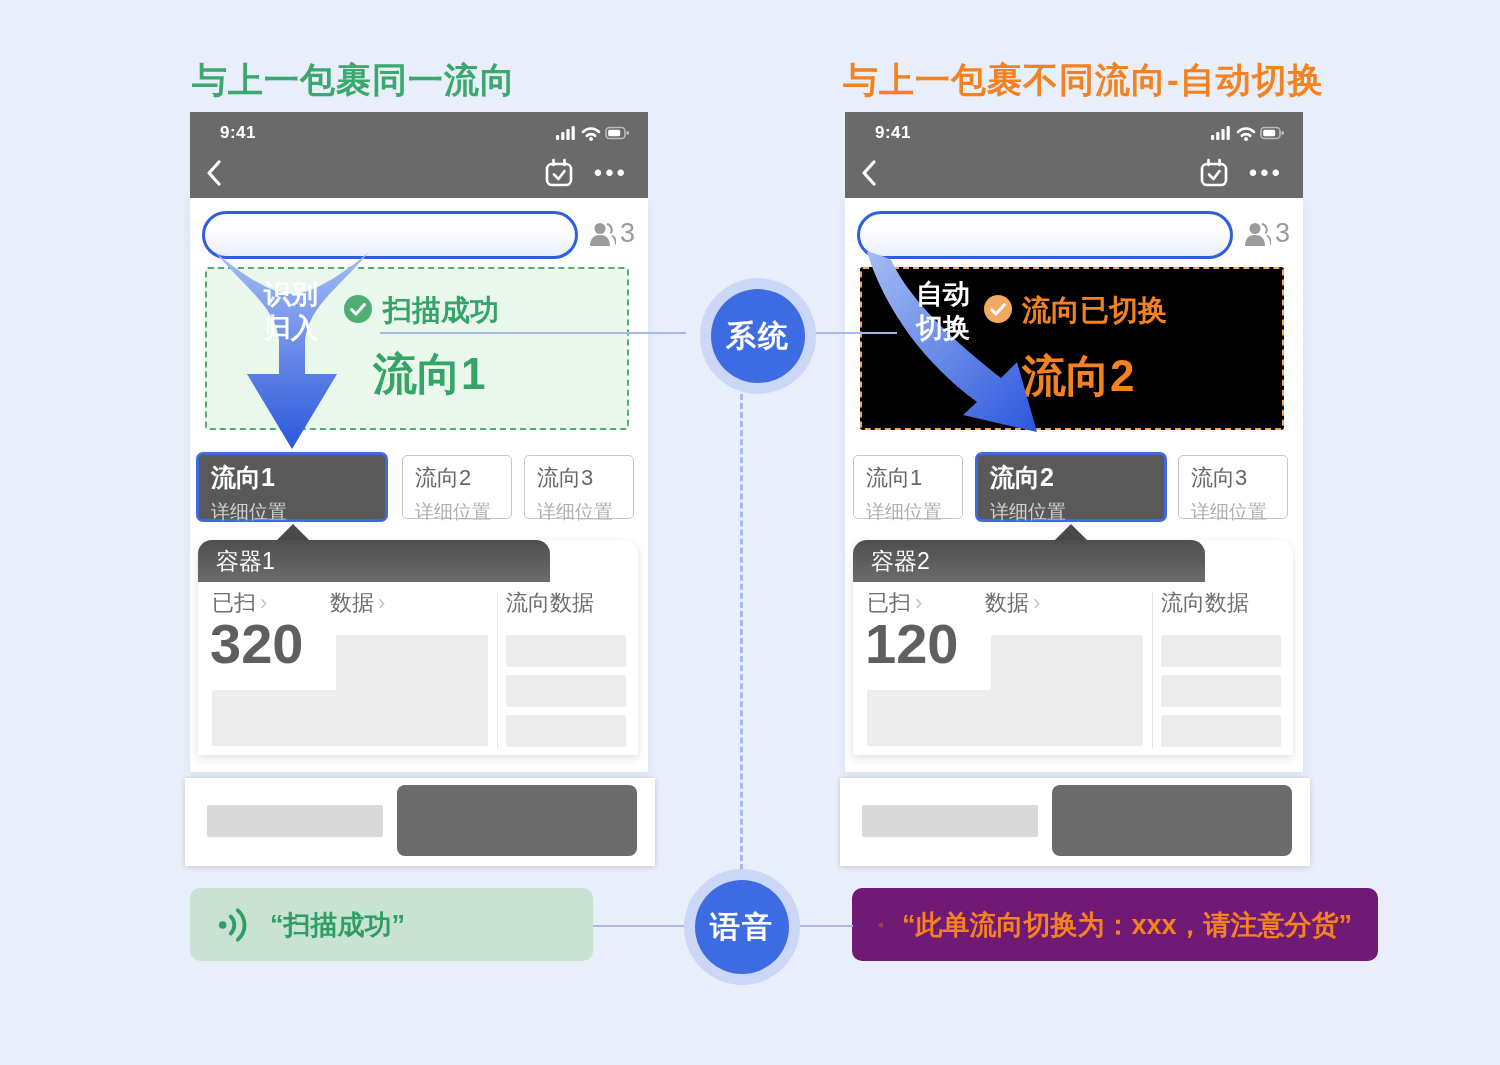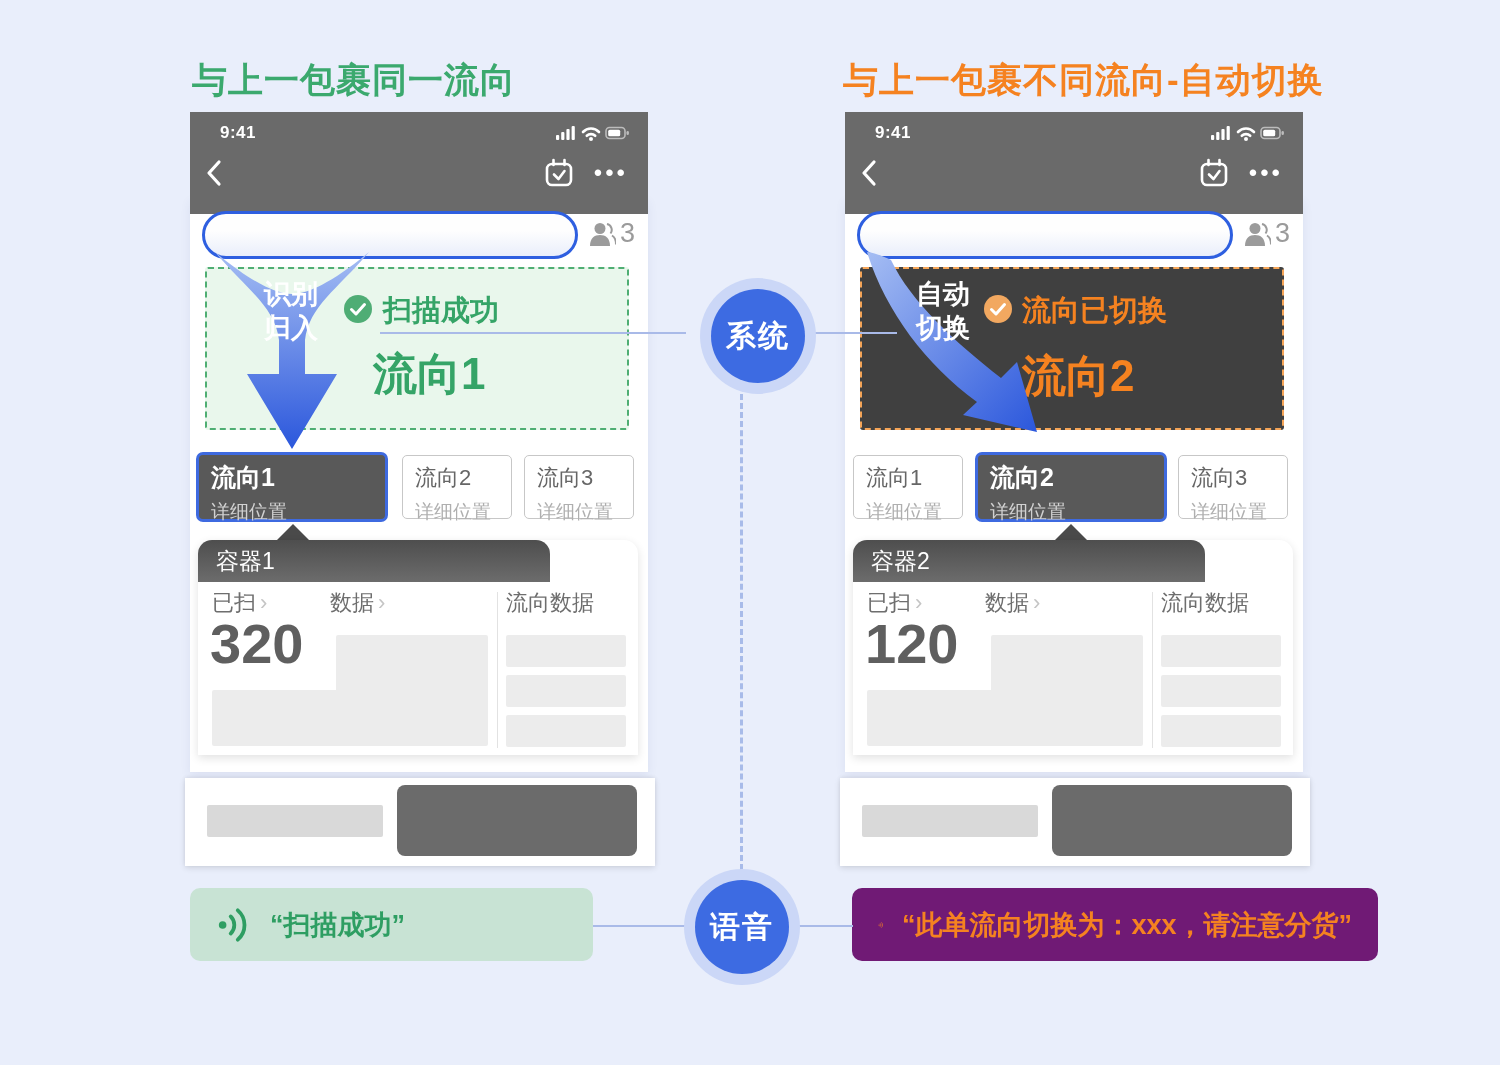--- a/index.html
+++ b/index.html
@@ -19,40 +19,40 @@
   .hline { position:absolute; height:2px; background:#A9BAE8; z-index:3; }
   .vdash { position:absolute; left:740px; top:394px; height:476px; border-left:3px dashed #A8BBE9; z-index:1; }
   .halo { position:absolute; width:116px; height:116px; border-radius:50%;
           background:#CBD7F7; display:flex; align-items:center; justify-content:center; z-index:4; }
   .badge-core { width:94px; height:94px; border-radius:50%; background:#3D6BE2;
           display:flex; align-items:center; justify-content:center;
           color:#fff; font-size:30px; font-weight:bold; letter-spacing:2px; }
 
   
   .phone { position:absolute; top:112px; width:458px; height:754px; z-index:2; }
-  .p-header { position:absolute; left:0; top:0; width:458px; height:102px; background:#6A6A6A; color:#fff; }
+  .p-header { position:absolute; left:0; top:0; width:458px; height:86px; background:#6A6A6A; color:#fff; }
   .status-row { position:absolute; left:0; top:8px; width:458px; height:26px; display:flex;
                 align-items:center; justify-content:space-between; padding:0 18px 0 30px; }
   .time { font-size:17px; font-weight:bold; letter-spacing:.5px; }
   .nav-row { position:absolute; left:0; top:36px; width:458px; height:50px; display:flex;
              align-items:center; justify-content:space-between; padding:0 20px 0 14px; }
   .nav-right { display:flex; align-items:center; gap:18px; }
   .more { font-size:24px; letter-spacing:3px; line-height:20px; color:#fff; }
   .p-body { position:absolute; left:0; top:86px; width:458px; height:574px; background:#fff;
             box-shadow:0 4px 10px rgba(50,70,130,.08); }
 
   .search-pill { position:absolute; left:12px; top:99px; width:376px; height:48px;
                  border:3px solid #2E5FE0; border-radius:26px;
                  background:linear-gradient(180deg,#fefefe 40%,#e9eefb); }
   .member { position:absolute; left:398px; top:106px; display:flex; align-items:center; gap:4px;
             color:#9B9B9B; font-size:27px; }
 
   .dash-box { position:absolute; left:15px; top:155px; width:424px; height:163px; border-radius:3px; }
   .dash-box.green-box  { border:2px dashed #4FAE73; background:#E9F7EC; }
-  .dash-box.orange-box { border:2px dashed #F5A558; background:#404040;padding-left:36px; }
+  .dash-box.orange-box { border:2px dashed #F5A558; background:#000000;padding-left:36px; }
   .check { position:absolute; width:28px; height:28px; border-radius:50%;
            display:flex; align-items:center; justify-content:center; }
   .check.gc { background:#4FAD75; }
   .check.oc { background:#F2A860; }
   .res-status { position:absolute; font-size:29px; font-weight:bold; }
   .res-flow   { position:absolute; font-size:44px; font-weight:bold; }
   .green-box .res-status, .green-box .res-flow { color:#35A467; }
   .orange-box .res-status, .orange-box .res-flow { color:#F58220; }
 
   .arrow-svg { position:absolute; z-index:5; }

